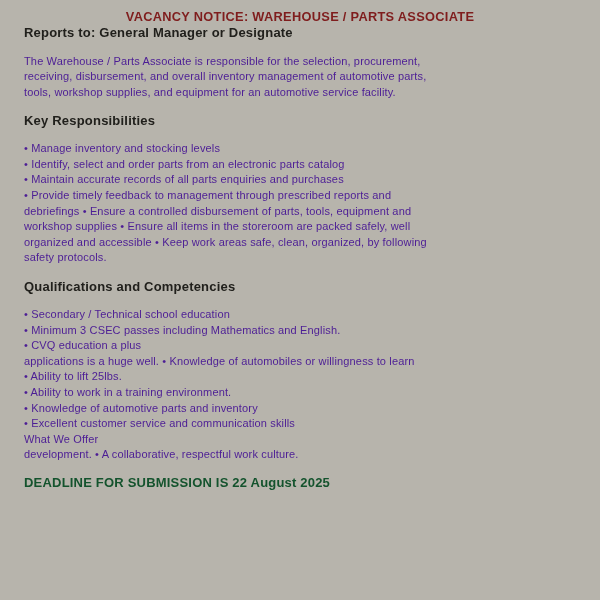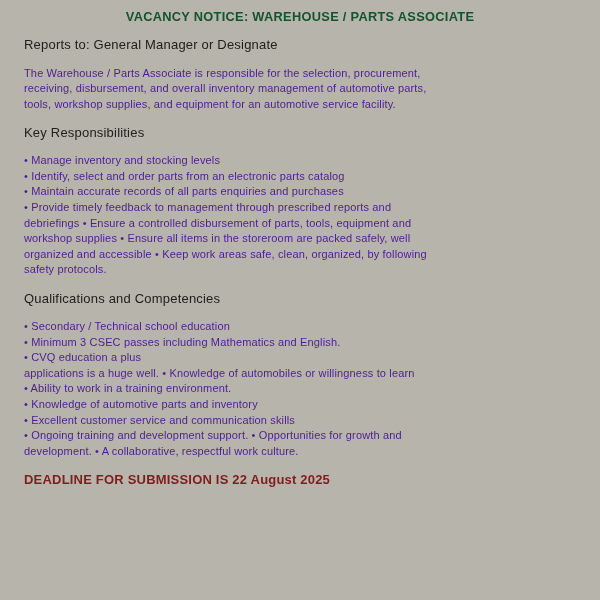--- a/index.html
+++ b/index.html
@@ -17,47 +17,46 @@
     height: 600px;
     background: #b7b4ac;
     padding: 9px 24px 0 24px;
     overflow: hidden;
   }
   .title {
     text-align: center;
     font-weight: bold;
     font-size: 12.8px;
     letter-spacing: 0.3px;
-    color: #14532d;
+    color: #7f1d1d;
     line-height: 16px;
-    margin-bottom: 12px;
   }
   .heading {
-    font-weight: normal;
+    font-weight: bold;
     font-size: 13px;
     letter-spacing: 0.2px;
     color: #21201c;
     line-height: 16px;
     margin-bottom: 12.5px;
   }
   .block {
     margin-bottom: 12.5px;
   }
   .line {
     font-size: 11px;
     color: #4c1d95;
     line-height: 15.6px;
     letter-spacing: 0.15px;
     white-space: nowrap;
   }
   .deadline {
     font-weight: bold;
     font-size: 13px;
     letter-spacing: 0.2px;
-    color: #7f1d1d;
+    color: #14532d;
     line-height: 16px;
   }
 </style>
 </head>
 <body>
 
 <div class="page">
 
   <div class="title">VACANCY NOTICE: WAREHOUSE / PARTS ASSOCIATE</div>
 
@@ -83,22 +82,23 @@
     <div class="line">safety protocols.</div>
   </div>
 
   <div class="heading">Qualifications and Competencies</div>
 
   <div class="block">
     <div class="line">• Secondary / Technical school education</div>
     <div class="line">• Minimum 3 CSEC passes including Mathematics and English.</div>
     <div class="line">• CVQ education a plus</div>
     <div class="line">applications is a huge well. • Knowledge of automobiles or willingness to learn</div>
+    <div class="line">• Ability to lift 25lbs.</div>
     <div class="line">• Ability to work in a training environment.</div>
     <div class="line">• Knowledge of automotive parts and inventory</div>
     <div class="line">• Excellent customer service and communication skills</div>
-    <div class="line">• Ongoing training and development support. • Opportunities for growth and</div>
+    <div class="line">What We Offer</div>
     <div class="line">development. • A collaborative, respectful work culture.</div>
   </div>
 
   <div class="deadline">DEADLINE FOR SUBMISSION IS 22 August 2025</div>
 
 </div>
 
 </body></html>

